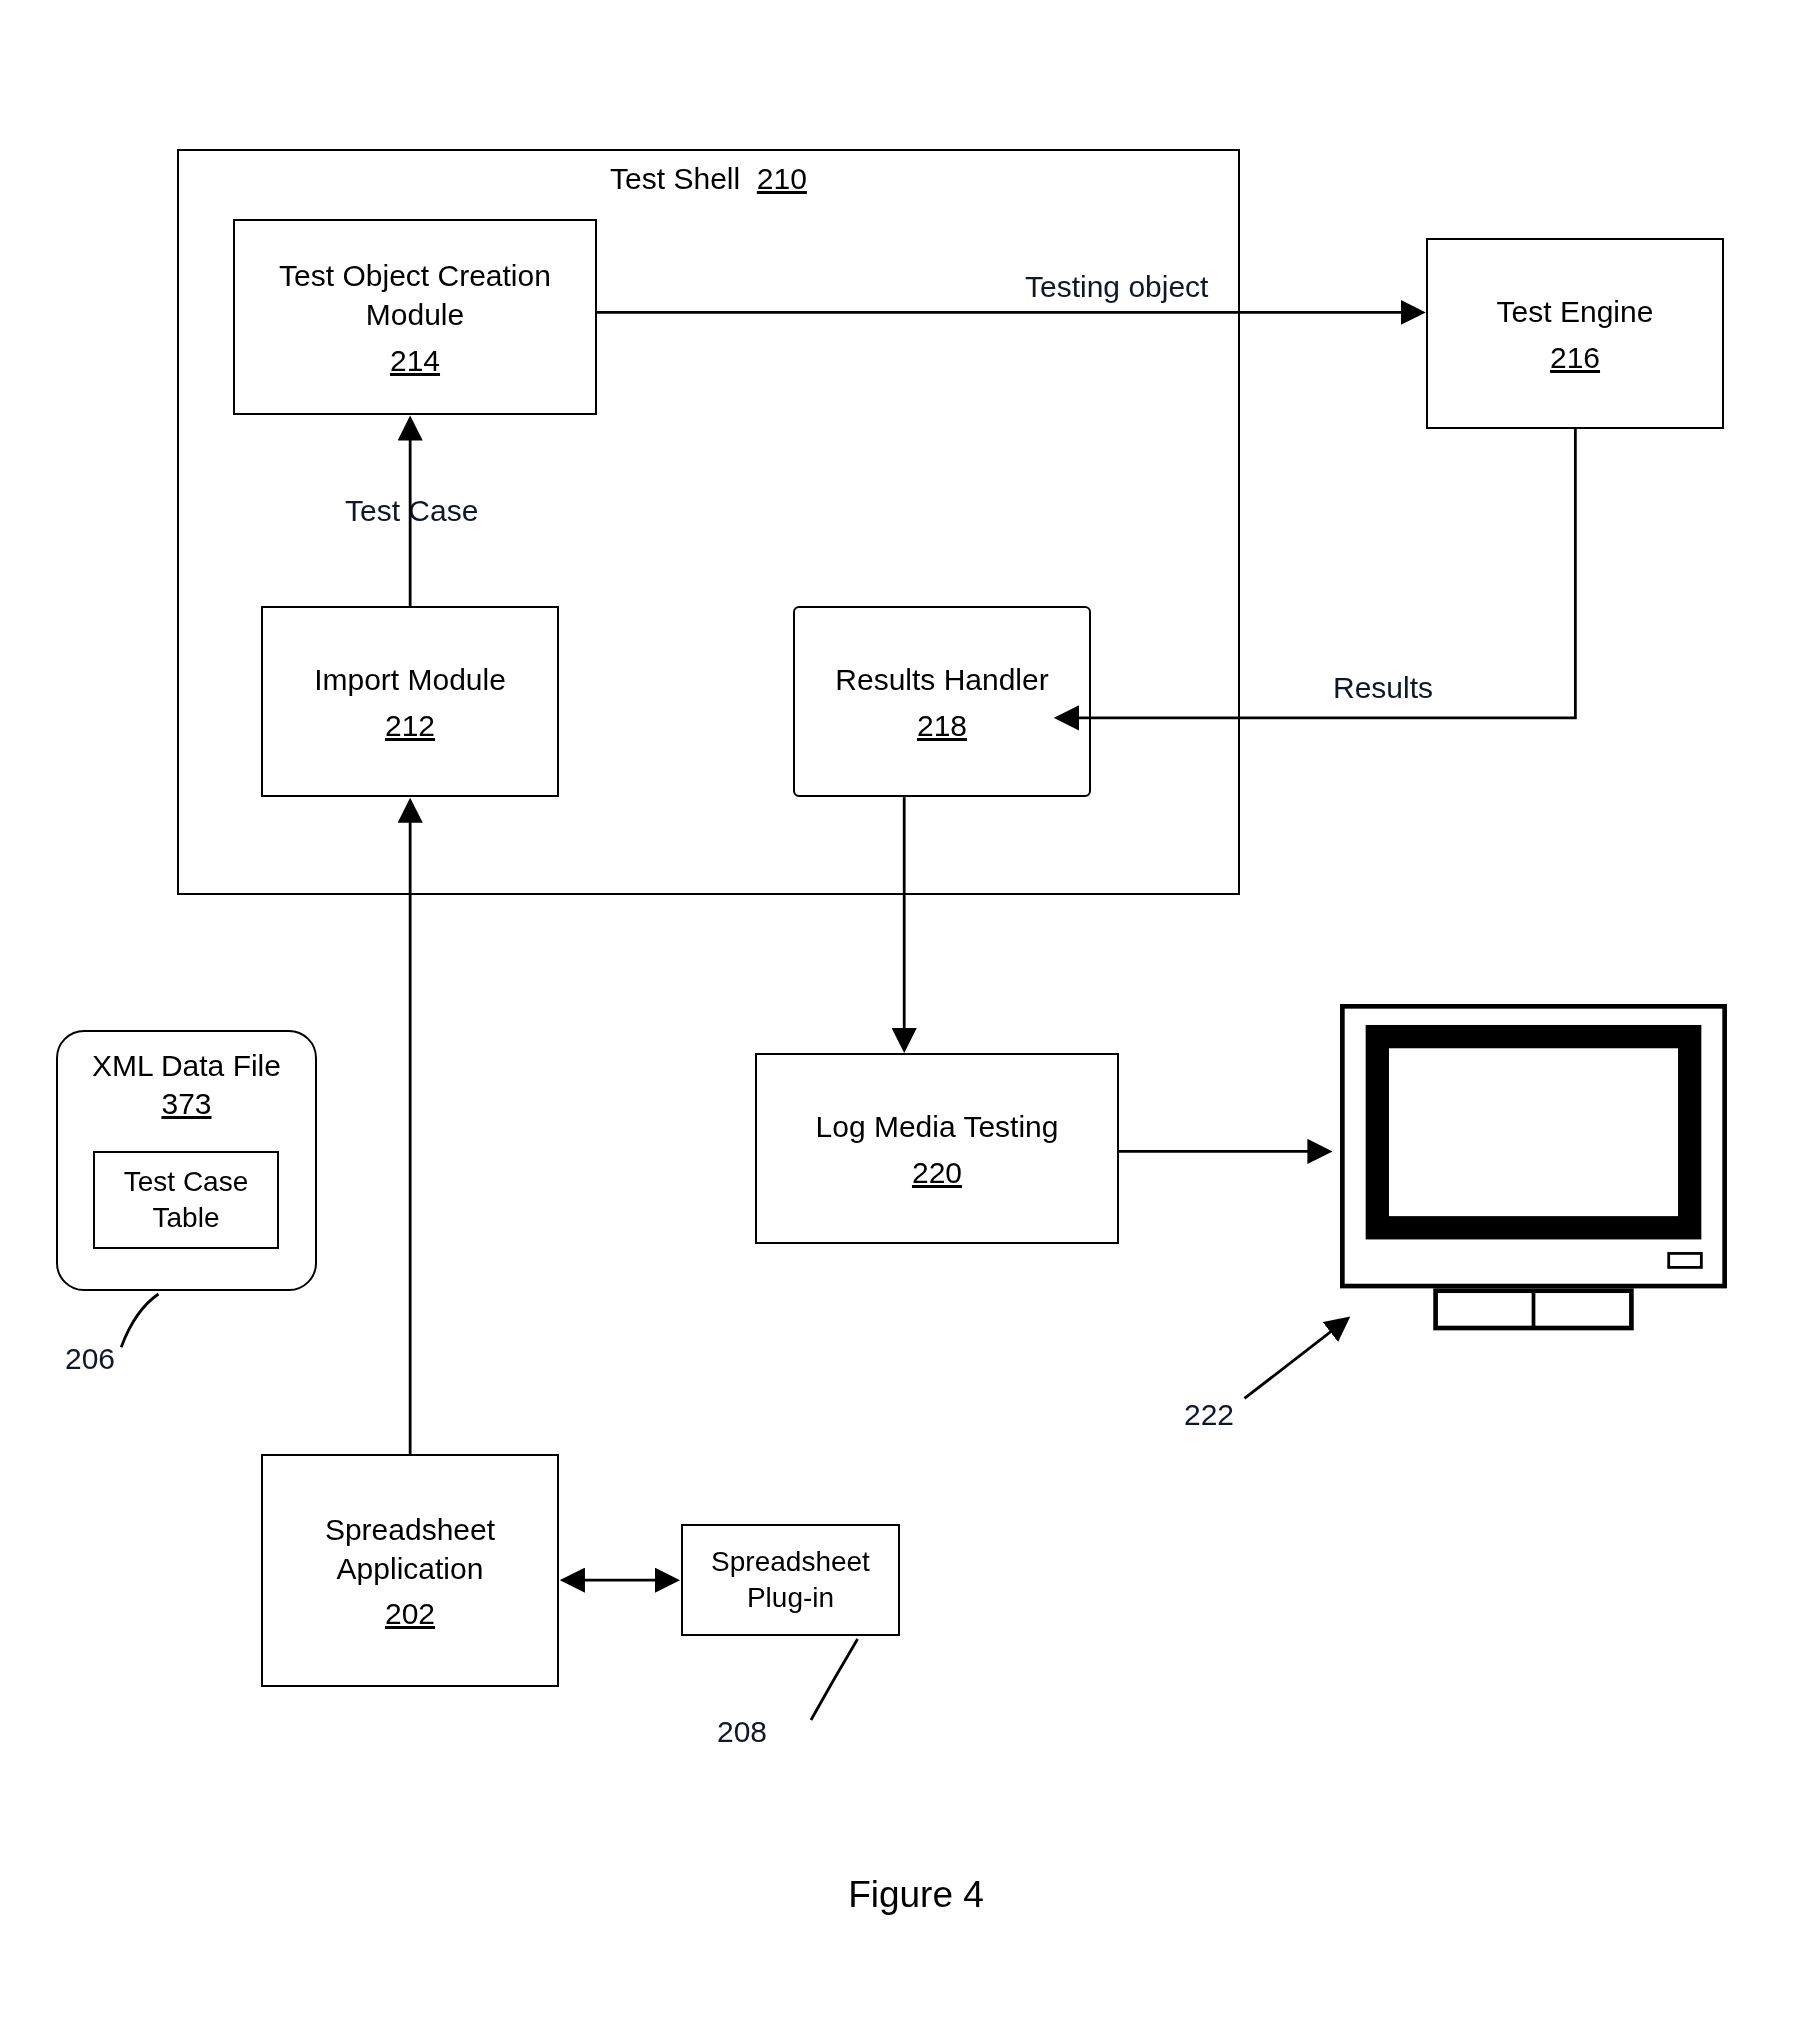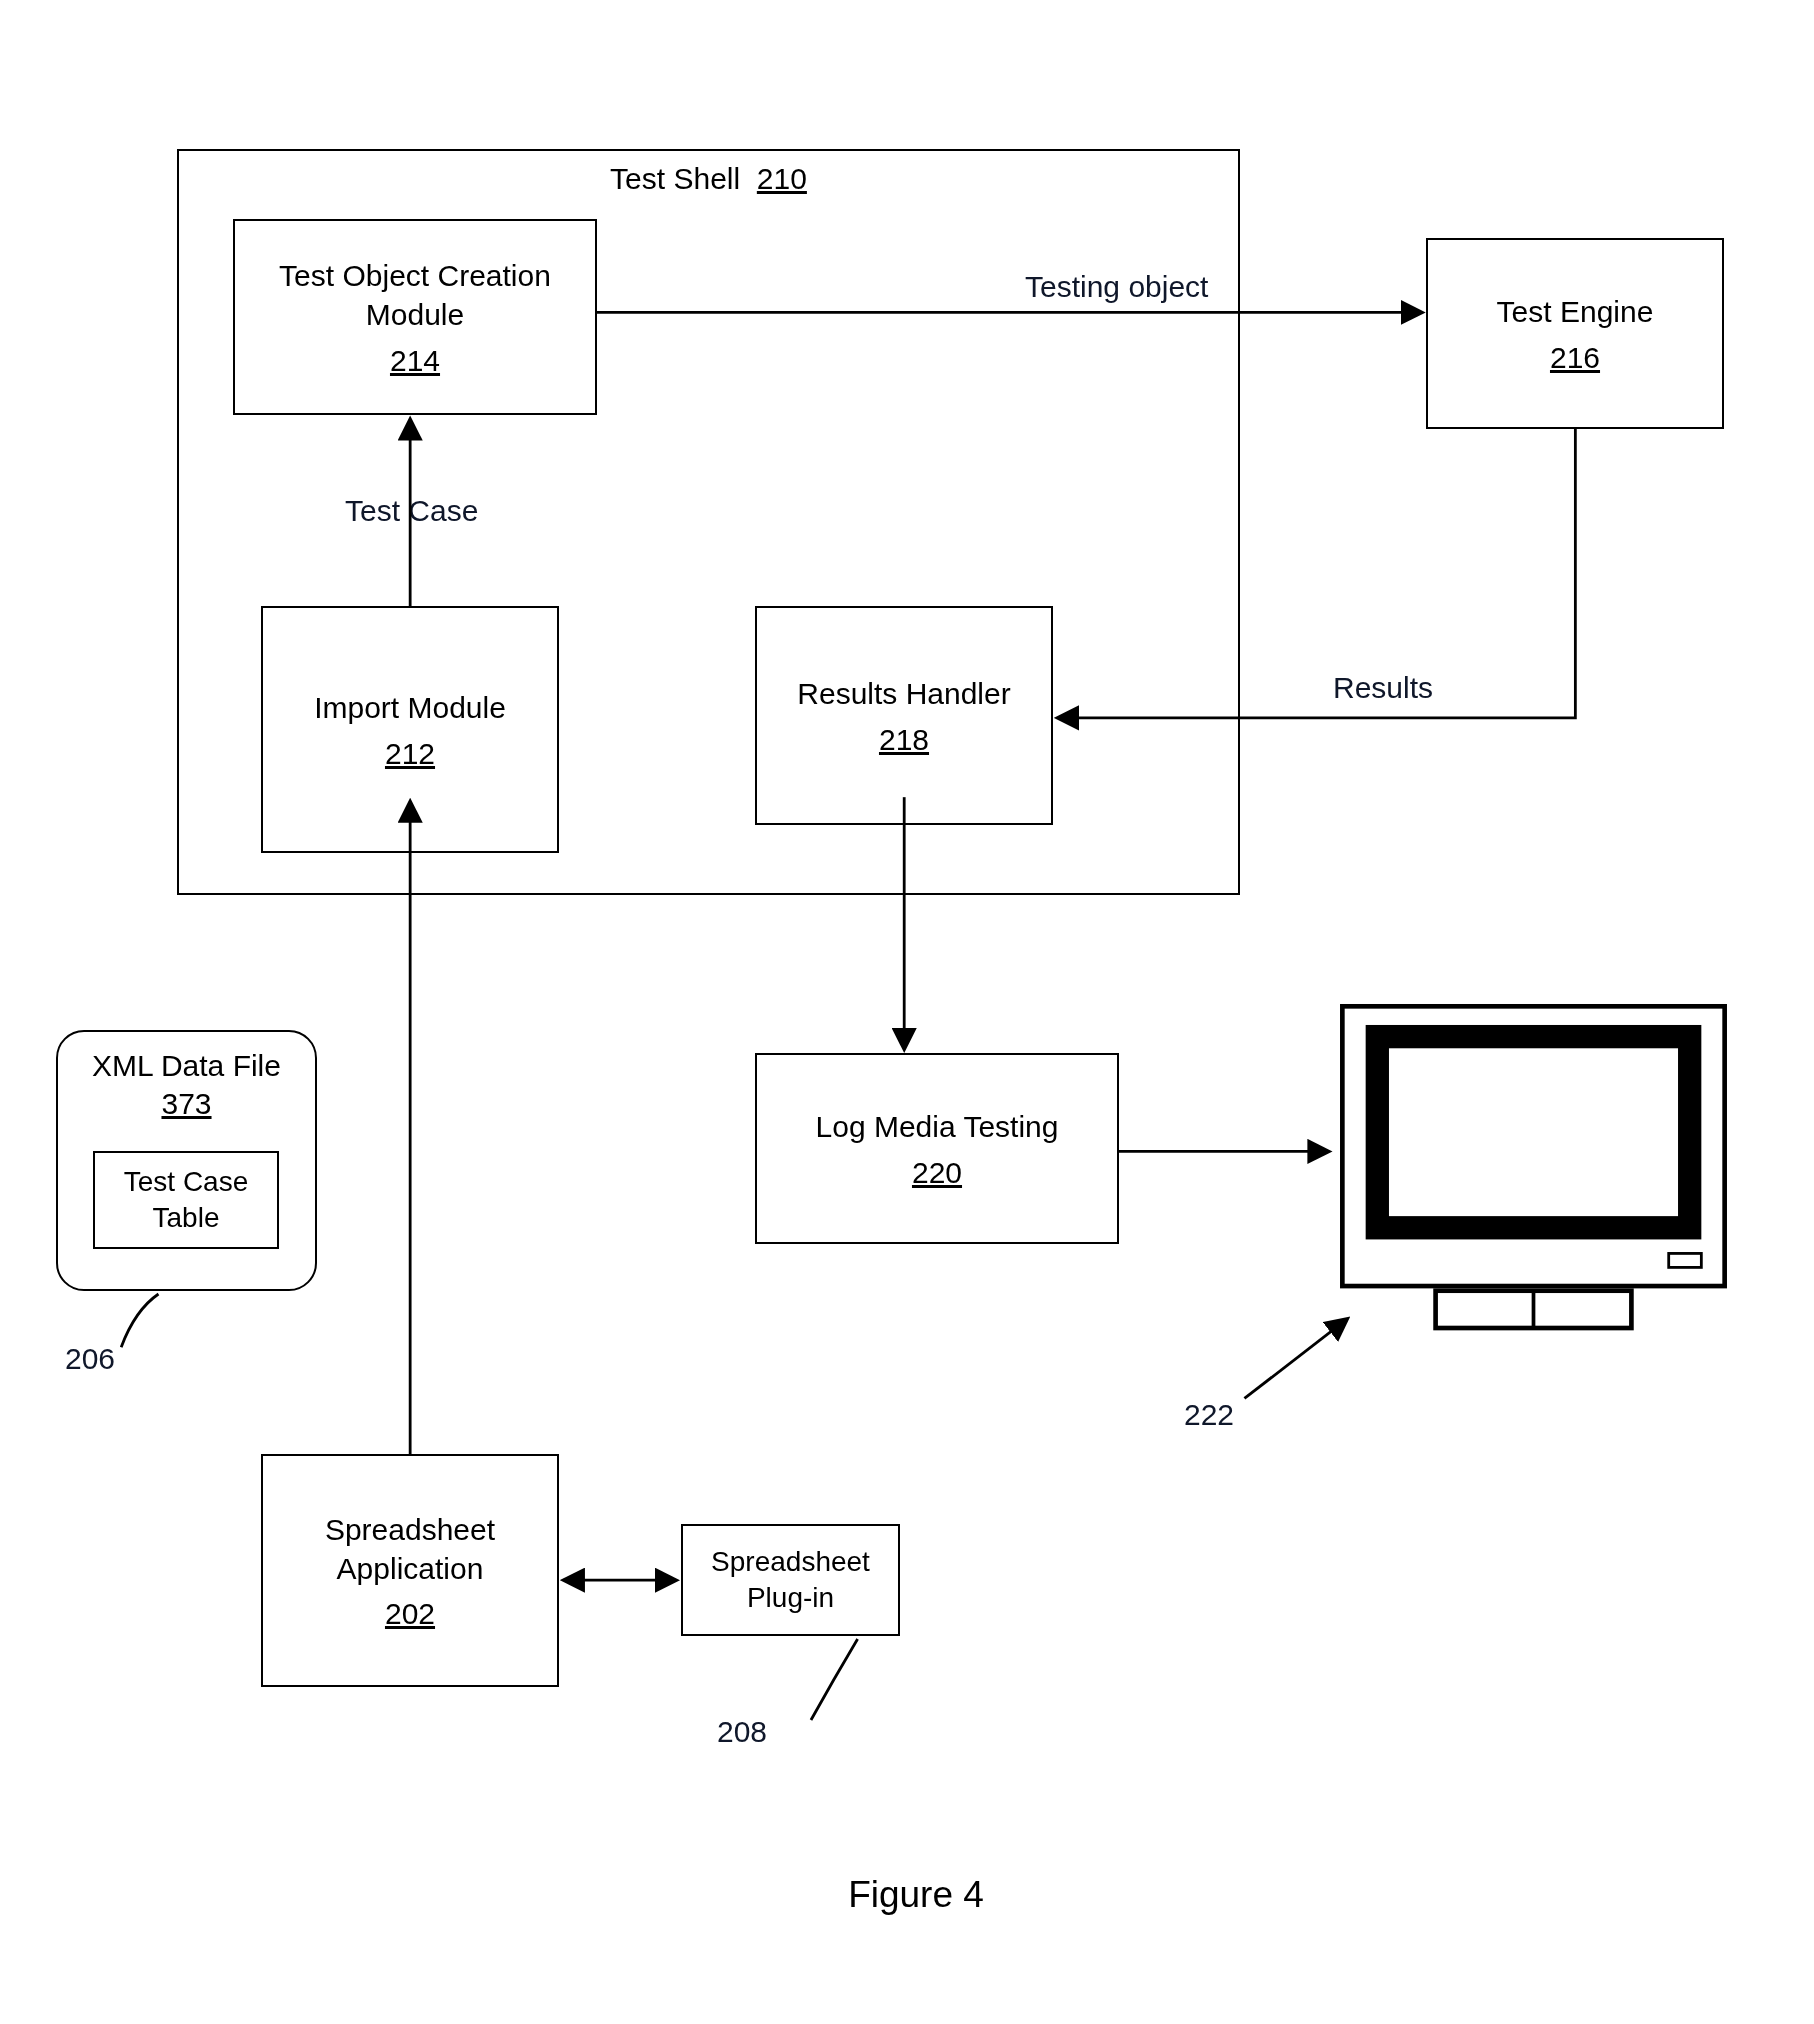--- a/index.html
+++ b/index.html
@@ -59,26 +59,26 @@
     <div class="shell-title">
       <span>Test Shell</span>&nbsp;&nbsp;<span class="num">210</span>
     </div>
   </div>
 
   <div class="box" style="left:233px; top:219px; width:364px; height:196px;">
     <div class="title">Test Object Creation Module</div>
     <div class="num">214</div>
   </div>
 
-  <div class="box" style="left:261px; top:606px; width:298px; height:247px;align-items:center;">
+  <div class="box" style="left:261px; top:606px; width:298px; height:191px;align-items:center;">
     <div class="title">Import Module</div>
     <div class="num">212</div>
   </div>
 
-  <div class="box" style="left:755px; top:606px; width:298px; height:219px;">
+  <div class="box" style="left:793px; top:606px; width:298px; height:191px;border-radius:6px;">
     <div class="title">Results Handler</div>
     <div class="num">218</div>
   </div>
 
   <div class="box" style="left:1426px; top:238px; width:298px; height:191px;">
     <div class="title">Test Engine</div>
     <div class="num">216</div>
   </div>
 
   <div class="box" style="left:755px; top:1053px; width:364px; height:191px;">

